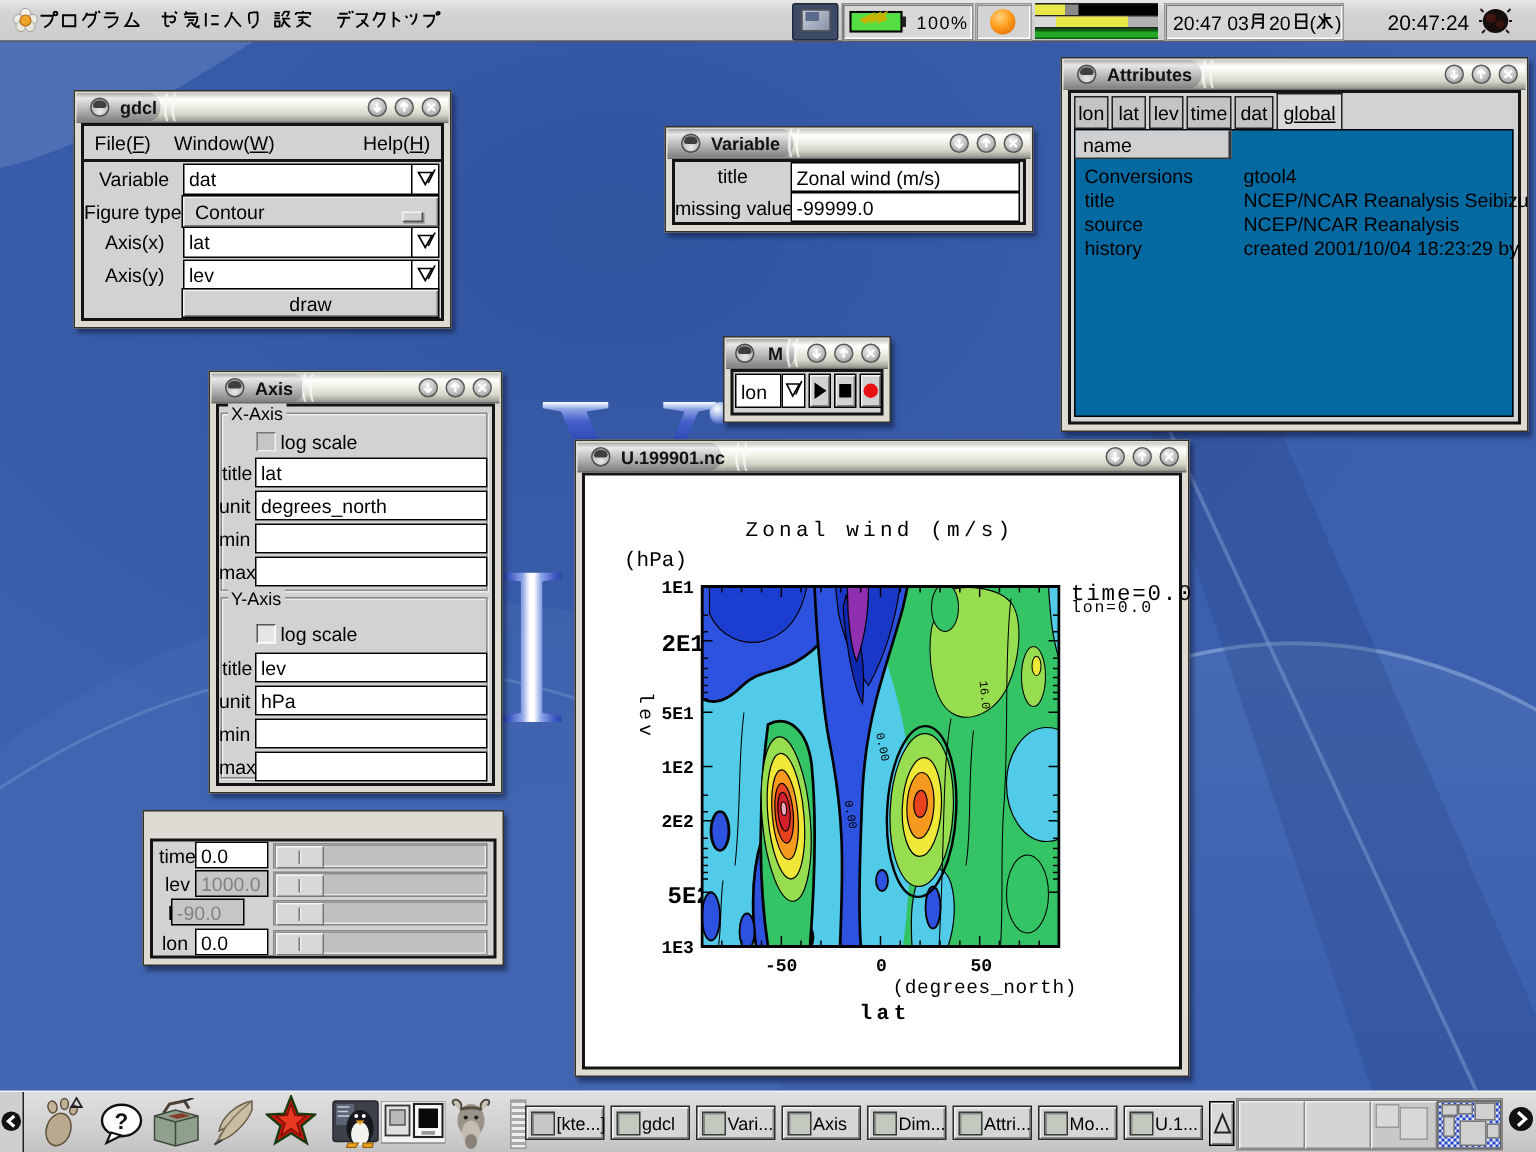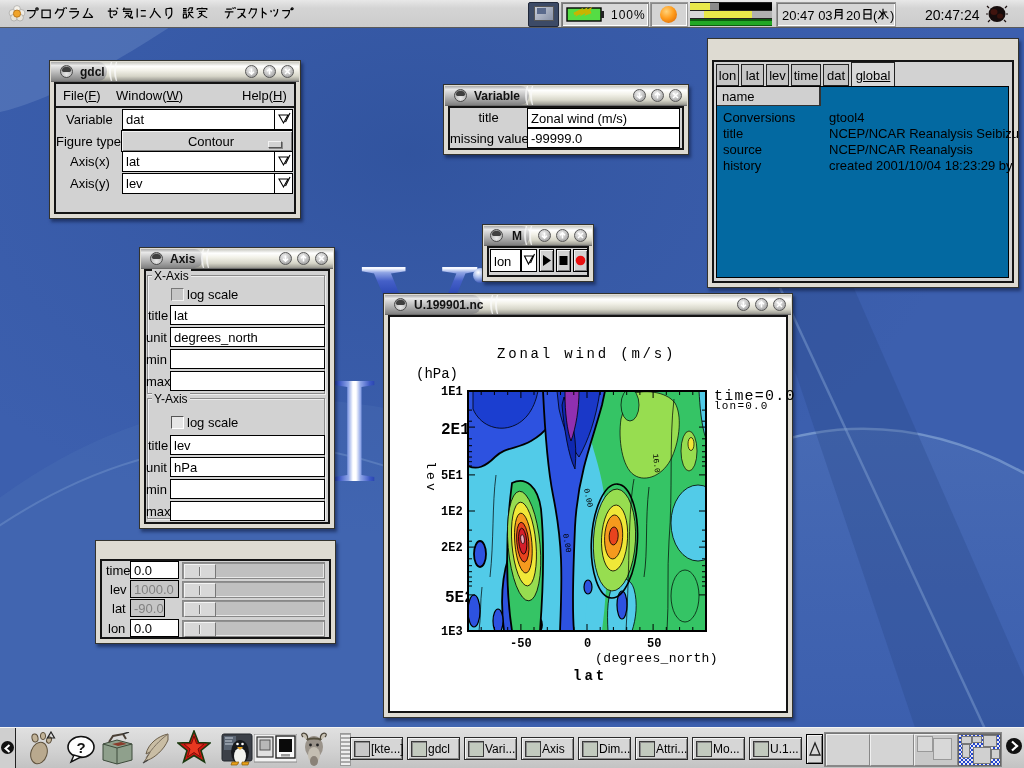--- a/index.html
+++ b/index.html
@@ -128,37 +128,38 @@
    <span class="lb" style="left:186px;top:4px">Help(<u>H</u>)</span>
   </div>
   <span class="lb" style="left:10px;top:28px">Variable</span>
   <div class="en" style="left:66px;top:25px;width:153px;height:21px">dat</div>
   <div class="dd" style="left:218px;top:25px;width:19px;height:21px">
    <svg width="17" height="19" viewBox="0 0 17 19">
             <path d="M4,5 H13 L8.5,13 Z" fill="none" stroke="#000" stroke-width="1.1"></path>
             <path d="M10.5,12 L15,3" stroke="#000" stroke-width="1.1"></path>
           </svg></div>
   <span class="lb" style="left:0px;top:50px">Figure type</span>
-  <div class="btn" style="left:65px;top:46px;width:172px;height:22px;text-align:center;padding:3px 0 0 8px;box-sizing:border-box">Contour
+  <div class="btn" style="left:65px;top:46px;width:172px;height:22px;text-align:left;padding:3px 0 0 8px;box-sizing:border-box">Contour
    <div style="position:absolute;right:10px;top:10px;width:12px;height:5px;background:#d2d2d2;border:1px solid #555;border-top-color:#f2f2f2;border-left-color:#f2f2f2;box-shadow:1px 1px 0 #888"></div>
   </div>
   <span class="lb" style="left:14px;top:70px">Axis(x)</span>
   <div class="en" style="left:66px;top:67px;width:153px;height:21px">lat</div>
   <div class="dd" style="left:218px;top:67px;width:19px;height:21px">
    <svg width="17" height="19" viewBox="0 0 17 19">
             <path d="M4,5 H13 L8.5,13 Z" fill="none" stroke="#000" stroke-width="1.1"></path>
             <path d="M10.5,12 L15,3" stroke="#000" stroke-width="1.1"></path>
           </svg></div>
   <span class="lb" style="left:14px;top:92px">Axis(y)</span>
   <div class="en" style="left:66px;top:89px;width:153px;height:21px">lev</div>
   <div class="dd" style="left:218px;top:89px;width:19px;height:21px">
    <svg width="17" height="19" viewBox="0 0 17 19">
             <path d="M4,5 H13 L8.5,13 Z" fill="none" stroke="#000" stroke-width="1.1"></path>
             <path d="M10.5,12 L15,3" stroke="#000" stroke-width="1.1"></path>
           </svg></div>
+  <div class="btn" style="left:65px;top:108px;width:172px;height:20px;padding-top:2px">draw</div>
  </div>
 </div>
 
 <div class="win" style="left:443px;top:84px;width:244px;height:69px">
  <div class="tb">
         <div class="tbd" style="width:84px"></div>
         <div class="mbtn"></div>
         <div class="ttl" style="left:29px">Variable</div>
   <div class="arcs" style="left:80px">
           <i style="left:0"></i>
@@ -182,20 +183,44 @@
  </div>
  <div class="cnt">
   <div style="position:absolute;left:0;top:0;width:77px;height:20px;background:#d2d2d2;text-align:center;font-size:13px;padding-top:2px;box-sizing:border-box">title</div>
   <div class="en" style="left:77px;top:0;width:153px;height:20px">Zonal wind (m/s)</div>
   <div style="position:absolute;left:0;top:20px;width:77px;height:20px;background:#d2d2d2;font-size:13px;padding-top:3px;box-sizing:border-box;white-space:nowrap">missing value</div>
   <div class="en" style="left:77px;top:20px;width:153px;height:20px">‑99999.0</div>
  </div>
 </div>
 
 <div class="win" style="left:707px;top:38px;width:310px;height:248px">
+ <div class="tb">
+        <div class="tbd" style="width:92px"></div>
+        <div class="mbtn"></div>
+        <div class="ttl" style="left:29px">Attributes</div>
+  <div class="arcs" style="left:92px">
+          <i style="left:0"></i>
+          <i style="left:5px"></i>
+        </div>
+  <div class="cbtn" style="right:41px">
+          <svg width="11" height="11" viewBox="0 0 11 11">
+            <path d="M5.5,2.5 V8 M3,5.8 L5.5,8.3 L8,5.8" fill="none" stroke="#fff" stroke-width="1.5"></path>
+          </svg>
+        </div>
+  <div class="cbtn" style="right:23px">
+          <svg width="11" height="11" viewBox="0 0 11 11">
+            <path d="M5.5,8.5 V3 M3,5.2 L5.5,2.7 L8,5.2" fill="none" stroke="#fff" stroke-width="1.5"></path>
+          </svg>
+        </div>
+  <div class="cbtn" style="right:5px">
+          <svg width="11" height="11" viewBox="0 0 11 11">
+            <path d="M3,3 L8,8 M8,3 L3,8" fill="none" stroke="#fff" stroke-width="1.5"></path>
+          </svg>
+        </div>
+ </div>
  <div class="cnt" style="background:#d2d2d2">
   <div class="atab" style="left:2px;width:23px">lon</div>
   <div class="atab" style="left:27px;width:23px">lat</div>
   <div class="atab" style="left:52px;width:23px">lev</div>
   <div class="atab" style="left:77px;width:30px">time</div>
   <div class="atab" style="left:109px;width:26px">dat</div>
   <div class="atab sel" style="left:137px;width:44px">global</div>
   <div style="position:absolute;left:2px;top:24px;right:3px;bottom:3px;background:#0369a1;border:1px solid #000">
    <div style="position:absolute;left:0;top:0;width:104px;height:19px;background:#d0d0d0;border-right:2px solid #333;border-bottom:1px solid #333;font-size:13px;padding:2px 0 0 5px;box-sizing:border-box">name</div>
    <span class="lb" style="left:6px;top:23px">Conversions</span>
@@ -313,21 +338,21 @@
   <div class="en" style="left:28px;top:0px;width:49px;height:18px;padding-top:1px">0.0</div>
   <div class="trough" style="left:80px;top:1px">
           <div class="thumb"></div>
         </div>
   <span class="lb" style="left:8px;top:21px">lev</span>
   <div class="en" style="left:28px;top:19px;width:49px;height:18px;padding-top:1px;background:#c6c6c6;color:#828282">1000.0</div>
   <div class="trough" style="left:80px;top:20px">
           <div class="thumb"></div>
         </div>
   <span class="lb" style="left:10px;top:40px">lat</span>
-  <div class="en" style="left:28px;top:38px;width:35px;height:18px;padding-top:1px;background:#c6c6c6;color:#828282">‑90.0</div>
+  <div class="en" style="left:12px;top:38px;width:49px;height:18px;padding-top:1px;background:#c6c6c6;color:#828282">‑90.0</div>
   <div class="trough" style="left:80px;top:39px">
           <div class="thumb"></div>
         </div>
   <span class="lb" style="left:6px;top:60px">lon</span>
   <div class="en" style="left:28px;top:58px;width:49px;height:18px;padding-top:1px">0.0</div>
   <div class="trough" style="left:80px;top:59px">
           <div class="thumb"></div>
         </div>
  </div>
 </div>

